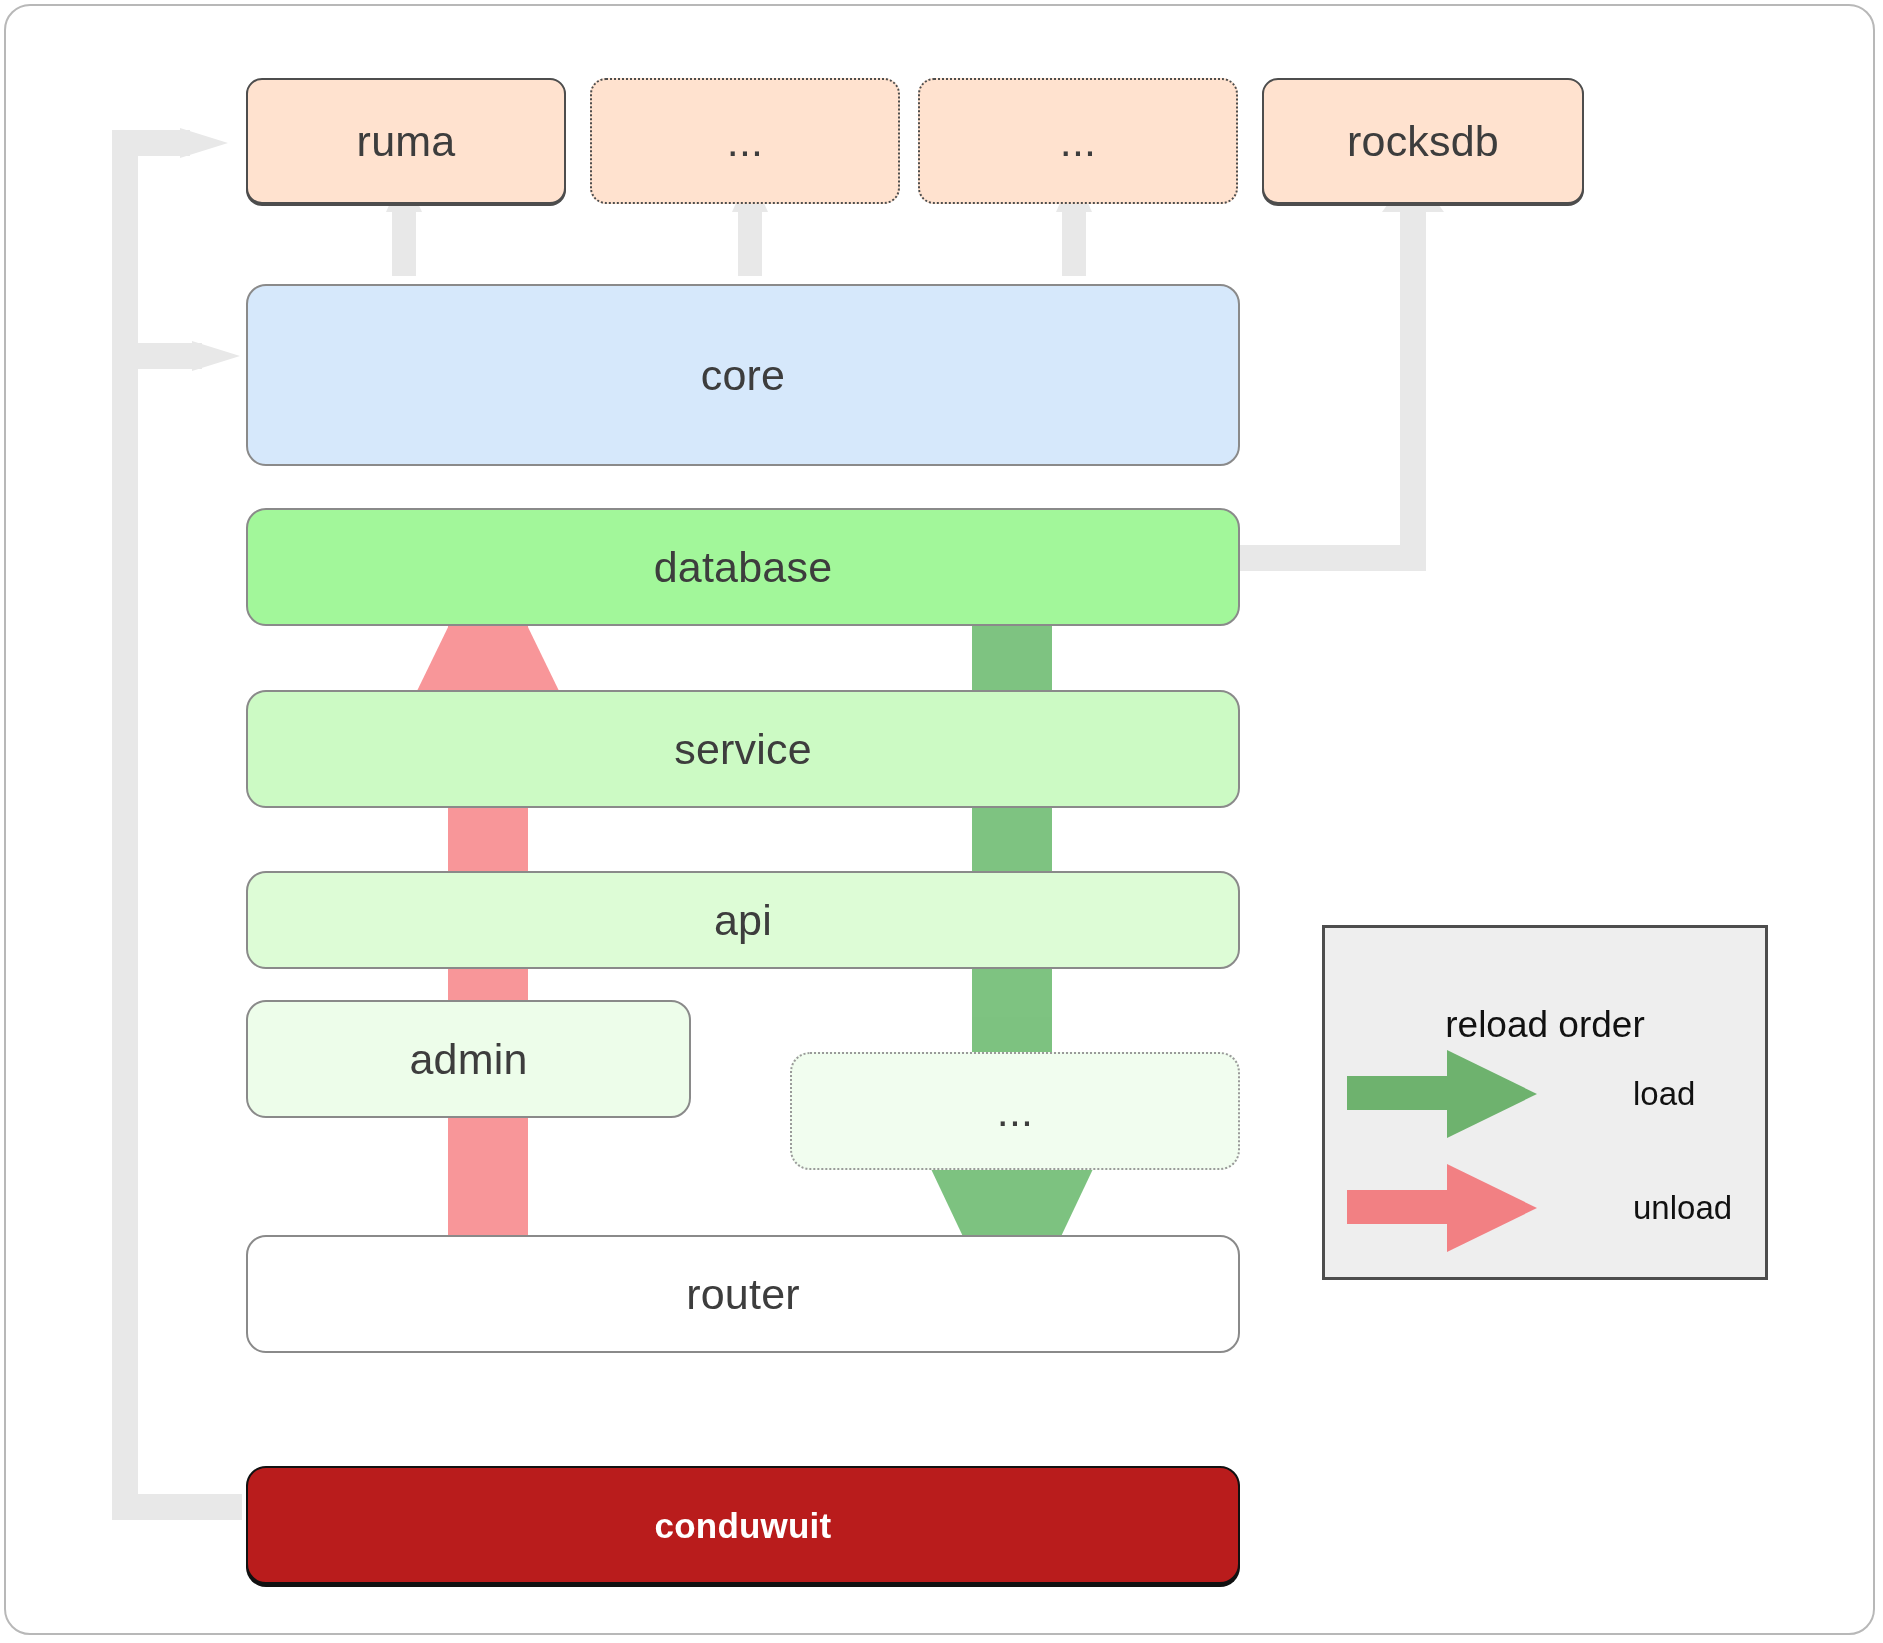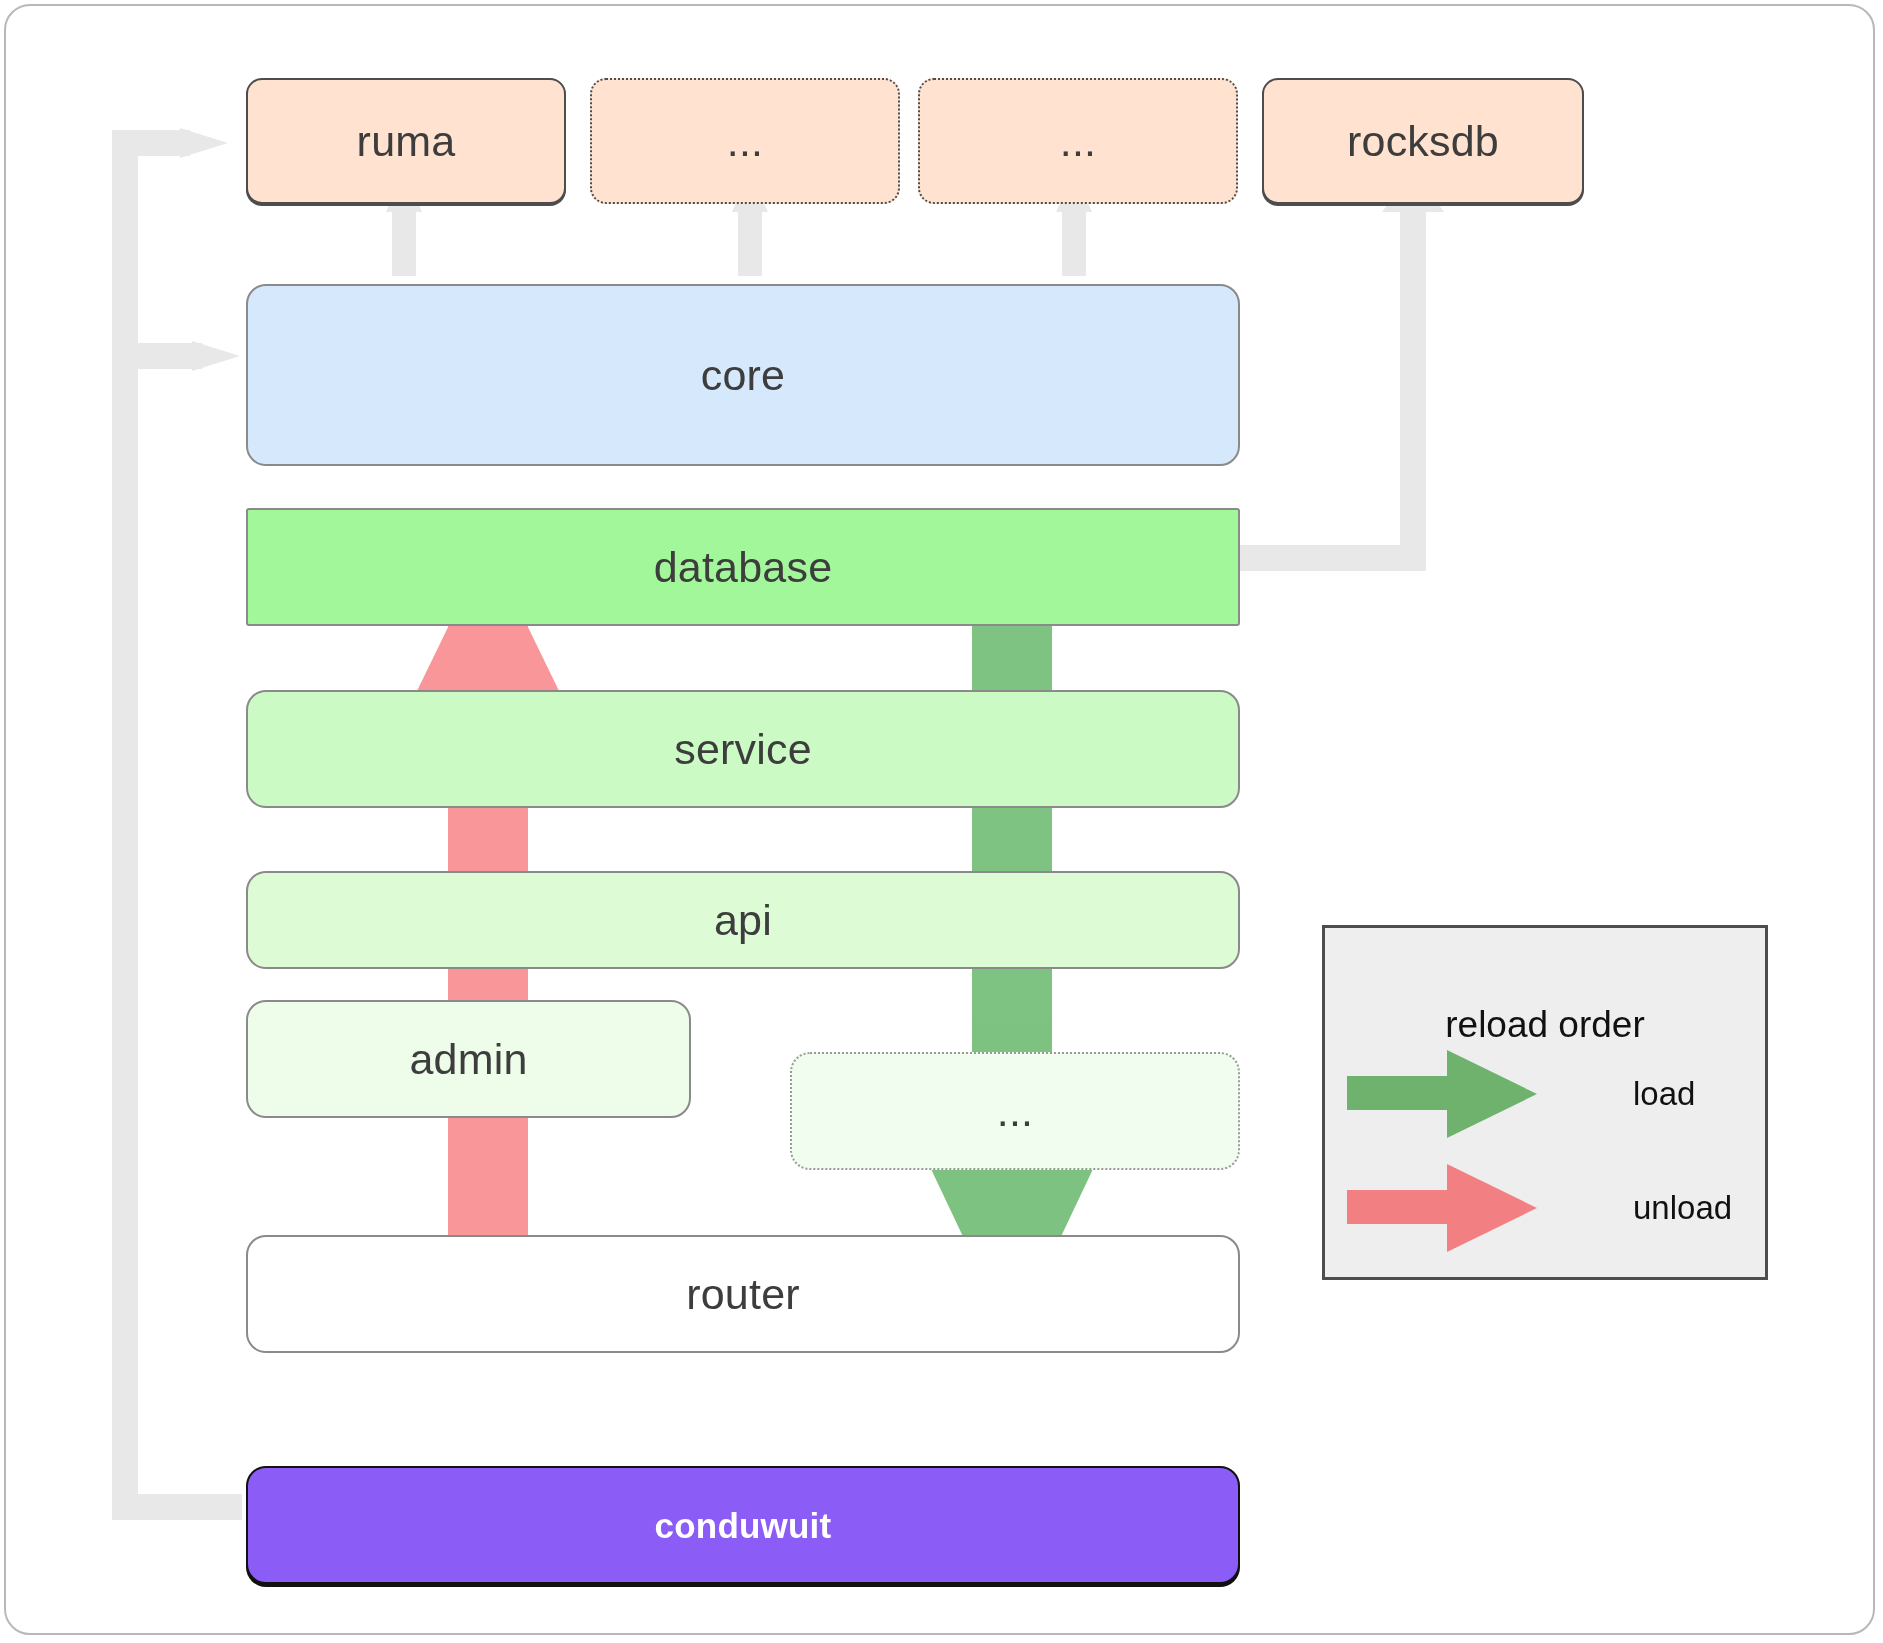--- a/index.html
+++ b/index.html
@@ -55,21 +55,21 @@
     box-shadow: none;
   }
   .node.core {
     background: #d6e8fb;
     border: 2px solid #8a8a8a;
     border-radius: 20px;
   }
   .node.database {
     background: #a2f79a;
     border: 2px solid #8a8a8a;
-    border-radius: 3px;
+    border-radius: 20px;
   }
   .node.service {
     background: #ccfac4;
     border: 2px solid #8a8a8a;
     border-radius: 20px;
   }
   .node.api {
     background: #ddfcd6;
     border: 2px solid #8a8a8a;
     border-radius: 20px;
@@ -83,21 +83,21 @@
     background: #f1fdef;
     border: 2px dotted #9a9a9a;
     border-radius: 20px;
   }
   .node.router {
     background: #ffffff;
     border: 2px solid #8a8a8a;
     border-radius: 20px;
   }
   .node.app {
-    background: #8b5cf6;
+    background: #b91c1c;
     border: 2px solid #111111;
     border-radius: 20px;
     box-shadow: 0 3px 0 0 #111111;
   }
   .node.app .label {
     color: #ffffff;
     font-weight: bold;
     font-size: 35px;
   }
   

